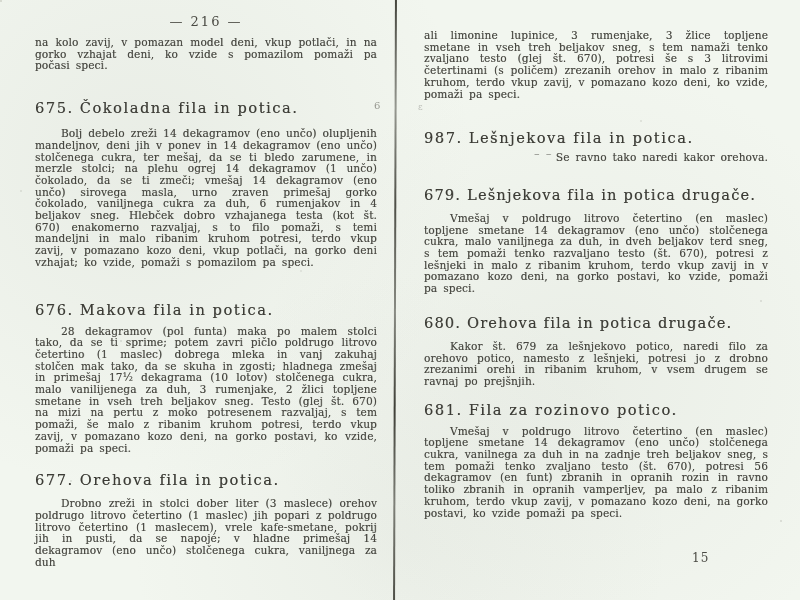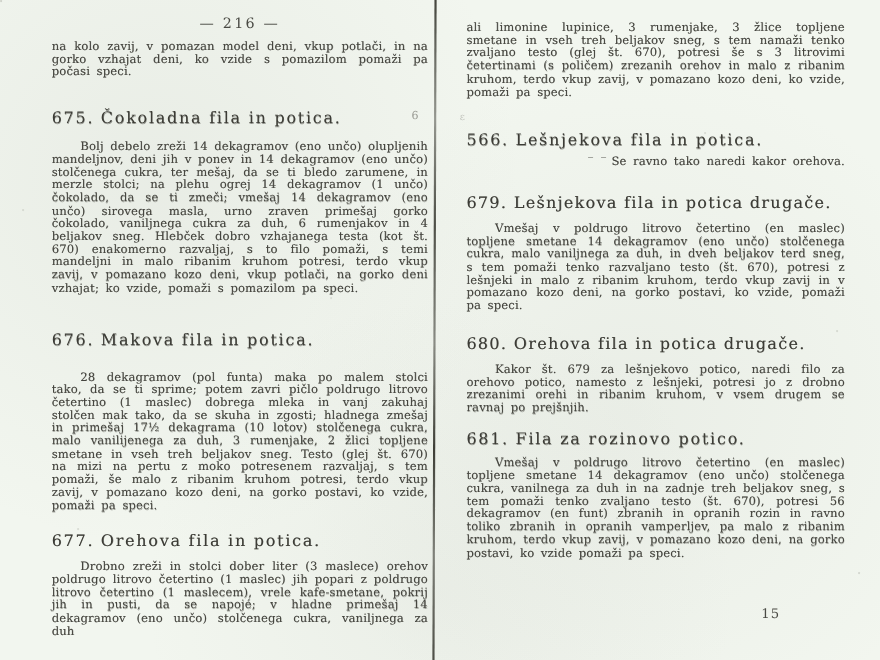--- a/index.html
+++ b/index.html
@@ -7,42 +7,42 @@
     position:relative;width:800px;height:600px;overflow:hidden;
     background:
       radial-gradient(circle at 18% 28%, rgba(175,180,170,.14), transparent 42%),
       radial-gradient(circle at 72% 62%, rgba(175,180,170,.12), transparent 46%),
       radial-gradient(circle at 50% 90%, rgba(170,175,165,.10), transparent 40%),
       #f2f6ef;
     font-family:"DejaVu Serif","Liberation Serif",serif;
     color:#44443f;
   }
   .page{position:absolute;filter:blur(.3px);}
-  #page-left{left:47px;top:14px;width:342px;}
+  #page-left{left:35px;top:14px;width:342px;}
   #page-right{left:424px;top:20px;width:344px;}
   .pagenum-header{
     text-align:center;font-size:13px;letter-spacing:2px;color:#4a4a44;
   }
   .para{
     margin:0;font-size:10.5px;line-height:11.7px;text-align:justify;
     word-spacing:2.5px;letter-spacing:.15px;color:#45453f;
     text-shadow:.3px .3px .4px rgba(70,70,64,.45);
   }
   .para.cont{margin-top:8px;}
   .para.body{text-indent:26px;}
   .recipe-heading{
     margin:0;text-align:left;font-size:14.5px;font-weight:400;
     letter-spacing:1.6px;color:#3c3c36;
     text-shadow:.3px .3px .5px rgba(60,60,54,.5);
   }
   .recipe-heading .num{margin-right:6px;}
   #h675{margin-top:28px;} #p675{margin-top:12px;}
-  #h676{margin-top:33px;} #p676{margin-top:20px;}
+  #h676{margin-top:33px;} #p676{margin-top:8px;}
   #h677{margin-top:18px;} #p677{margin-top:10px;}
-  #p217-cont{}
+  #p217-cont{margin-top:10px;}
   #h678{margin-top:30px;}
   #note678{margin-top:6px;text-indent:8px;text-align:right;}
   .tick{font-size:9px;color:#55554e;letter-spacing:1px;margin-right:4px;}
   #h679{margin-top:22px;letter-spacing:1.2px;}
   #p679{margin-top:10px;}
   #h680{margin-top:20px;letter-spacing:1.2px;}
   #p680{margin-top:10px;}
   #h681{margin-top:14px;}
   #p681{margin-top:8px;}
   #gutter{
@@ -109,21 +109,21 @@
       <span class="num">677.</span><span>Orehova fila in potica.</span>
     </h2>
     <p id="p677" class="para body">Drobno zreži in stolci dober liter (3 maslece) orehov poldrugo litrovo četertino (1 maslec) jih popari z poldrugo litrovo četertino (1 maslecem), vrele kafe-smetane, pokrij jih in pusti, da se napojé; v hladne primešaj 14 dekagramov (eno unčo) stolčenega cukra, vaniljnega za duh</p>
   </div>
 
   <div id="page-right" class="page">
 
     <p id="p217-cont" class="para">ali limonine lupinice, 3 rumenjake, 3 žlice topljene smetane in vseh treh beljakov sneg, s tem namaži tenko zvaljano testo (glej št. 670), potresi še s 3 litrovimi četertinami (s poličem) zrezanih orehov in malo z ribanim kruhom, terdo vkup zavij, v pomazano kozo deni, ko vzide, pomaži pa speci.</p>
 
     <h2 id="h678" class="recipe-heading">
-      <span class="num">566.</span><span>Lešnjekova fila in potica.</span>
+      <span class="num">987.</span><span>Lešnjekova fila in potica.</span>
     </h2>
     <p id="note678" class="para">
       <span class="tick">‾ ‾</span><span>Se ravno tako naredi kakor orehova.</span>
     </p>
 
     <h2 id="h679" class="recipe-heading">
       <span class="num">679.</span><span>Lešnjekova fila in potica drugače.</span>
     </h2>
     <p id="p679" class="para body">Vmešaj v poldrugo litrovo četertino (en maslec) topljene smetane 14 dekagramov (eno unčo) stolčenega cukra, malo vaniljnega za duh, in dveh beljakov terd sneg, s tem pomaži tenko razvaljano testo (št. 670), potresi z lešnjeki in malo z ribanim kruhom, terdo vkup zavij in v pomazano kozo deni, na gorko postavi, ko vzide, pomaži pa speci.</p>
 

